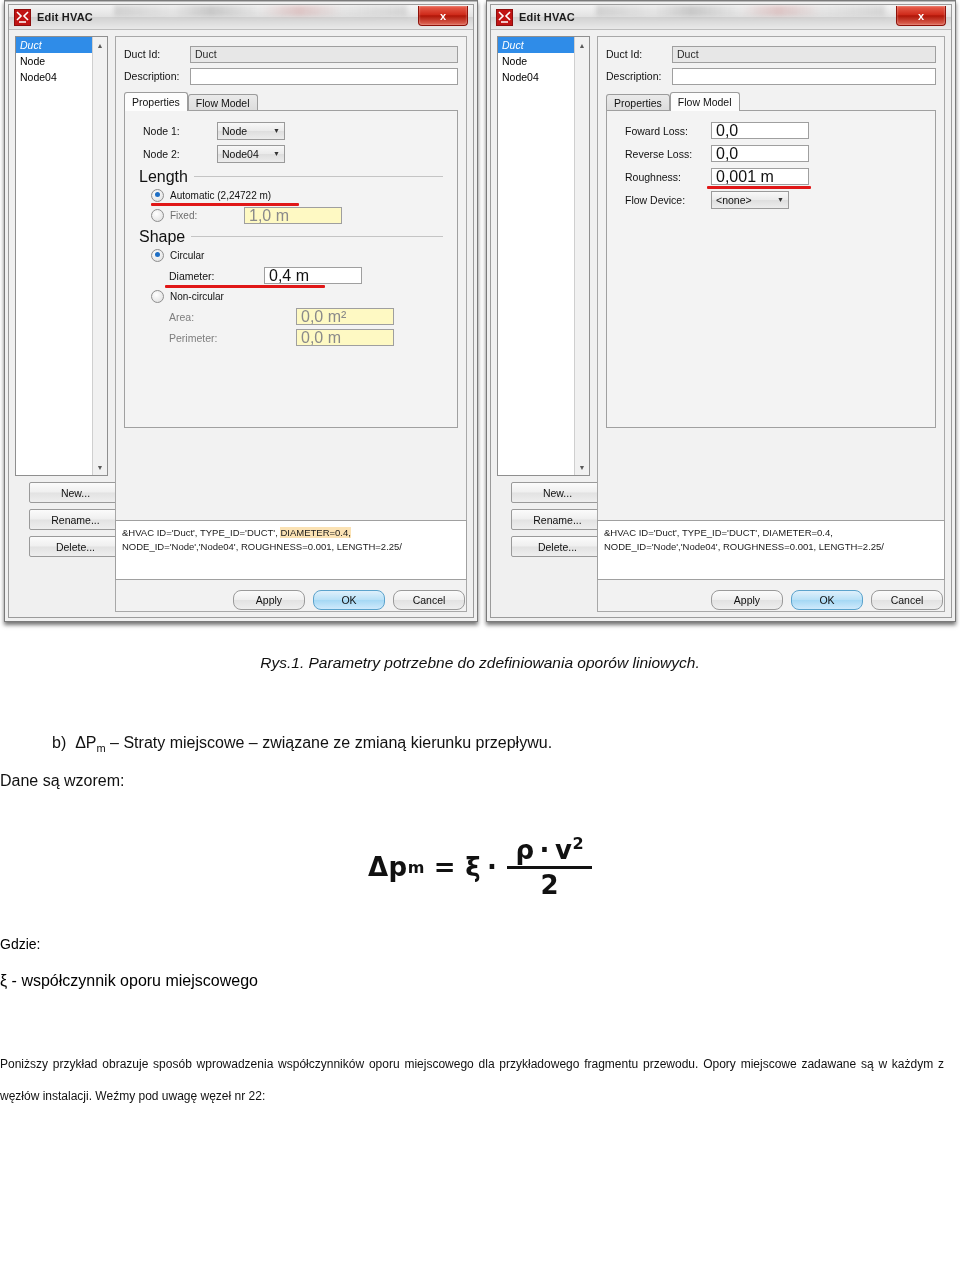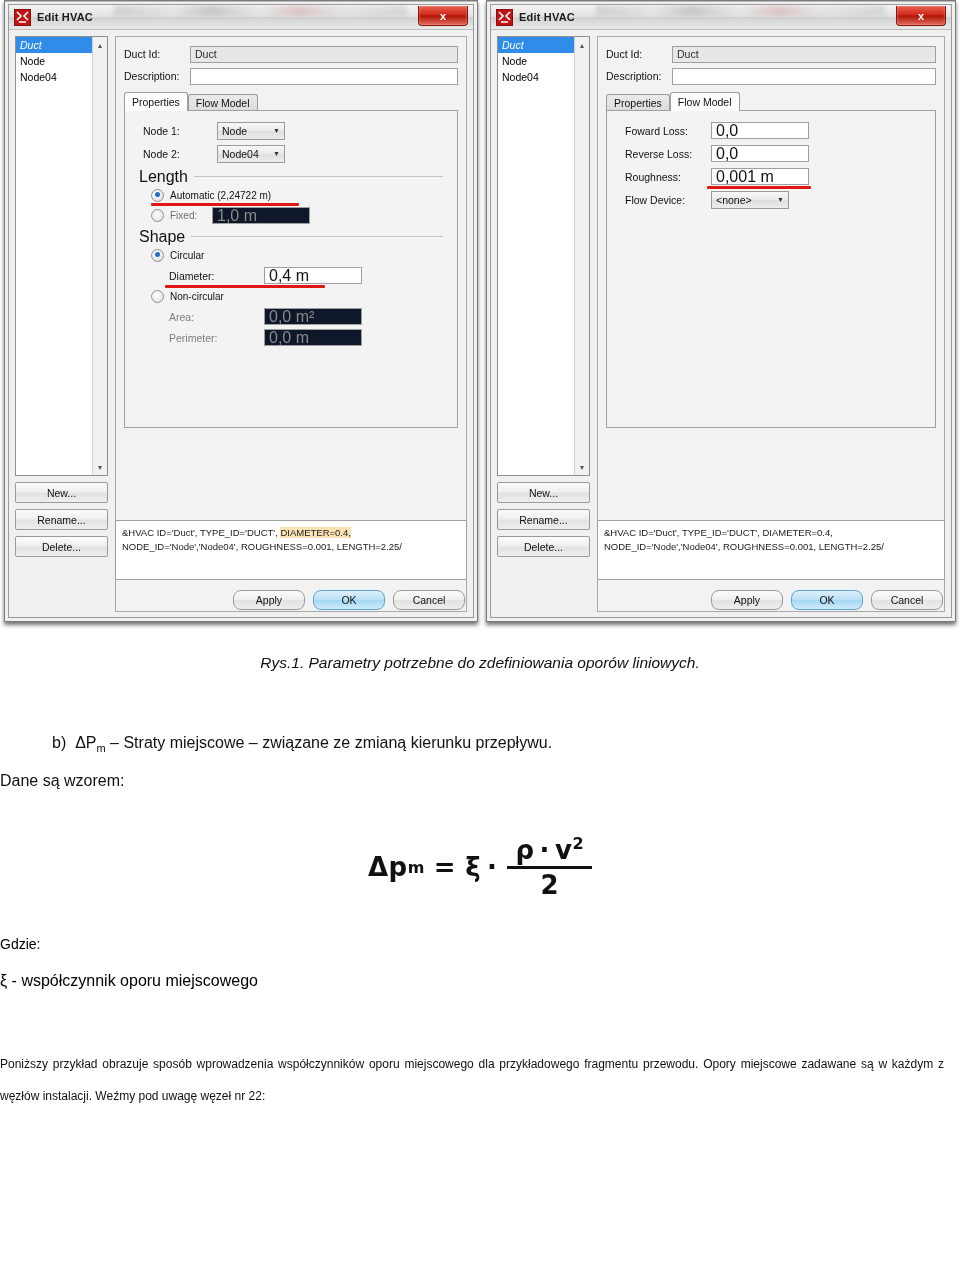--- a/index.html
+++ b/index.html
@@ -124,21 +124,21 @@
   .sb-arrow {
     position: absolute; left: 0; width: 14px; height: 14px;
     display: flex; align-items: center; justify-content: center;
     font-size: 7px; color: #5a5a5a;
   }
   .sb-arrow.up { top: 1px; }
   .sb-arrow.dn { bottom: 1px; }
 
   .sidebtns {
     position: absolute;
-    left: 6px; top: 452px;
+    left: 20px; top: 452px;
     width: 93px;
     text-align: right;
   }
   .sidebtn {
     width: 93px; height: 21px;
     margin-bottom: 6px;
     background: linear-gradient(180deg,#fbfbfb 0%,#efefef 48%,#e2e2e2 52%,#eeeeee 100%);
     border: 1px solid #9a9a9a;
     border-radius: 2px;
     font-size: 10.5px;
@@ -293,21 +293,21 @@
   .sinp {
     width: 98px; height: 17px;
     background: #fff;
     border: 1px solid #9f9f9f;
     box-sizing: border-box;
     font-size: 16px;
     line-height: 15px;
     padding-left: 4px;
     color: #111;
   }
-  .sinp.dis { background: #0f172a; color: #8a8a8a; }
+  .sinp.dis { background: #fef9c3; color: #8a8a8a; margin-left: 32px; }
 
   .redbar {
     position: absolute;
     height: 3px;
     background: #e01717;
     border-radius: 1px;
   }
 
   
   .nlbox {

